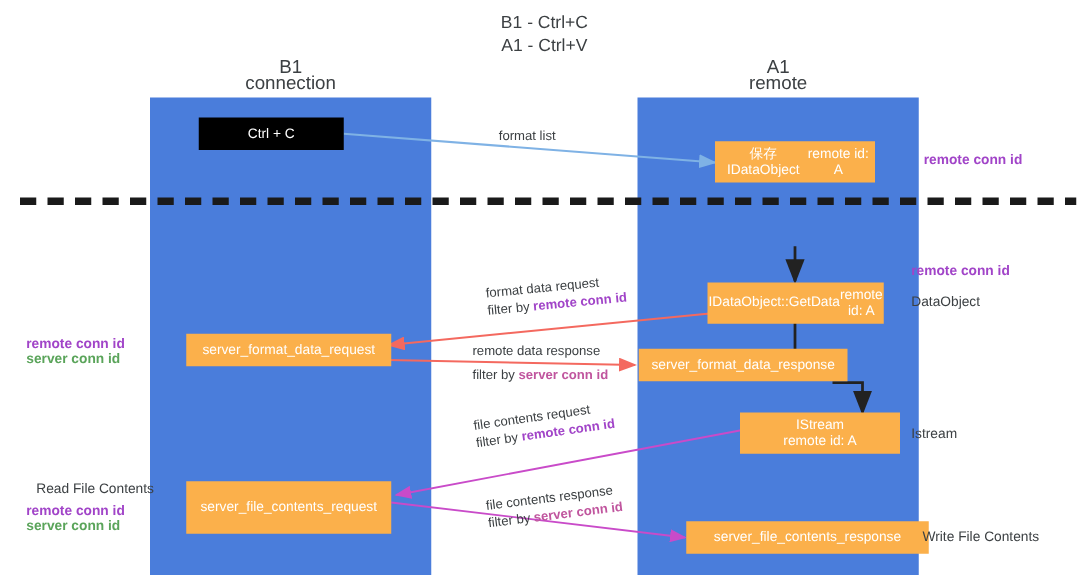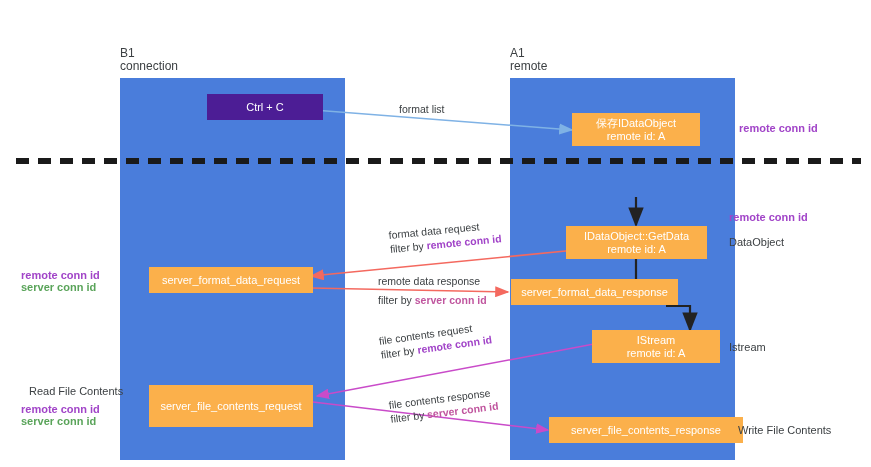--- a/index.html
+++ b/index.html
@@ -5,49 +5,51 @@
   html,body{margin:0;padding:0;}
   body{
     width:871px;height:467px;
     background:#ffffff;
     font-family:"Liberation Sans","DejaVu Sans",sans-serif;
     overflow:hidden;position:relative;
   }
   #stage{position:absolute;left:0;top:0;width:871px;height:467px;}
 
   .lane{position:absolute;background:#4a7ddb;}
-  .lane-head{position:absolute;color:#3c4043;font-size:12px;line-height:13px;}
+  .lane-head{position:absolute;text-align:center;color:#3c4043;font-size:15px;line-height:13px;}
 
   .node{
     position:absolute;box-sizing:border-box;
     display:flex;align-items:center;justify-content:center;
     text-align:center;color:#ffffff;font-size:11px;line-height:13px;
     padding:2px 4px;
   }
-  .node.green{background:#4c1d95;margin-left:48px;}
+  .node.green{background:#000000;}
   .node.orange{background:#fbb04b;}
   .node .l2{display:block;}
 
   .side{position:absolute;font-size:11px;line-height:13px;color:#3c4043;}
   .side.purple{color:#a144c8;font-weight:bold;}
   .side.green{color:#5aa45a;font-weight:bold;}
   .side.plain{color:#3c4043;}
 
   .arrowlabel{position:absolute;font-size:10.5px;line-height:14px;color:#3c4043;white-space:nowrap;}
   .arrowlabel .hl-purple{color:#a144c8;font-weight:bold;}
   .arrowlabel .hl-pink{color:#c0559e;font-weight:bold;}
   .arrowlabel.rot{transform-origin:0 0;}
   svg.overlay{position:absolute;left:0;top:0;width:871px;height:467px;pointer-events:none;}
 </style>
 </head>
 <body>
 
 <div id="stage">
 
   <div class="side plain" style="left:0;top:8px;width:871px;text-align:center;font-size:14px;line-height:19px;color:#3c4043;">
+    <div>B1 - Ctrl+C</div>
+    <div>A1 - Ctrl+V</div>
   </div>
 
   <div class="lane-head" style="left:120px;top:47px;width:225px;">
     <div>B1</div>
     <div>connection</div>
   </div>
   <div class="lane-head" style="left:510px;top:47px;width:225px;">
     <div>A1</div>
     <div>remote</div>
   </div>
@@ -87,27 +89,27 @@
 
     <line x1="313" y1="402" x2="548" y2="430" stroke="#c94bc9" stroke-width="1.5" marker-end="url(#ah-magenta)"></line>
 
     <line x1="16" y1="161" x2="861" y2="161" stroke="#1a1a1a" stroke-width="6" stroke-dasharray="13 9" stroke-linecap="butt"></line>
   </svg>
 
   <div class="node green" style="left:159px;top:94px;width:116px;height:26px;">
     <span>Ctrl + C</span>
   </div>
 
-  <div class="node orange" style="left:572px;top:113px;width:128px;height:33px;flex-direction:column;">
+  <div class="node orange" style="left:572px;top:113px;width:128px;height:33px;flex-direction:row;">
     <span>保存IDataObject</span>
     <span class="l2">remote id: A</span>
   </div>
 
 
-  <div class="node orange" style="left:566px;top:226px;width:141px;height:33px;flex-direction:column;">
+  <div class="node orange" style="left:566px;top:226px;width:141px;height:33px;flex-direction:row;">
     <span>IDataObject::GetData</span>
     <span class="l2">remote id: A</span>
   </div>
 
   <div class="node orange" style="left:149px;top:267px;width:164px;height:26px;">
     <span>server_format_data_request</span>
   </div>
 
   <div class="node orange" style="left:511px;top:279px;width:167px;height:26px;">
     <span>server_format_data_response</span>

